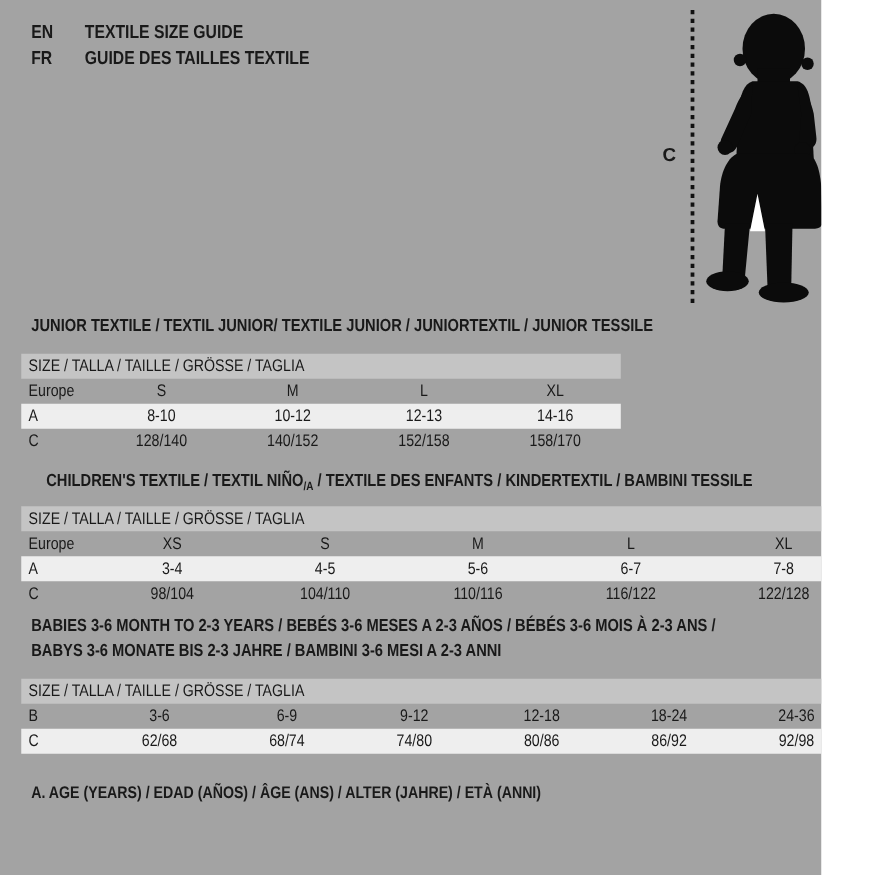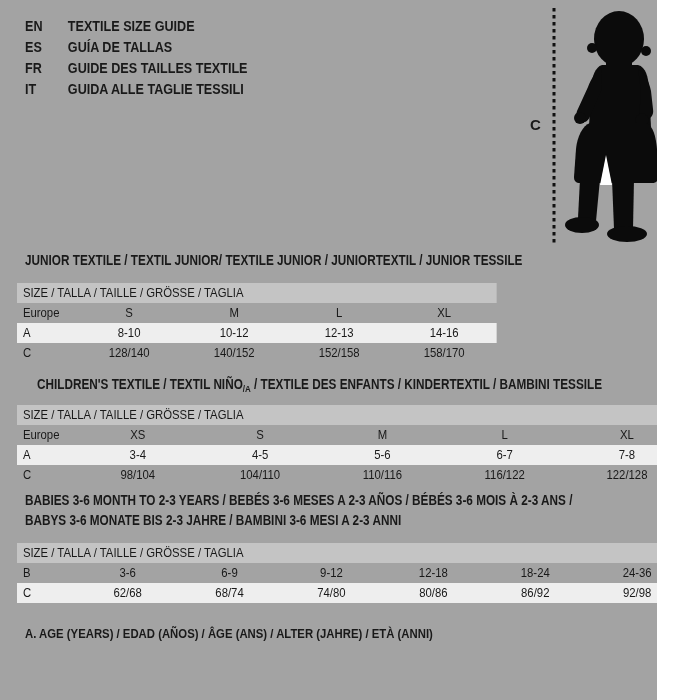--- a/index.html
+++ b/index.html
@@ -41,23 +41,21 @@
   .legend{position:absolute;left:25px;top:624px;}
   .legend-line{height:20px;line-height:20px;font-size:13.5px;font-weight:bold;text-decoration:underline;}
 </style>
 </head>
 <body>
 
 <div class="page">
 
   <div class="lang">
     <div class="lang-row"><span class="cx"><span class="lang-code">EN</span><span>TEXTILE SIZE GUIDE</span></span></div>
-    <div class="lang-row"><span class="cx"><span class="lang-code">ES</span><span>GUÍA DE TALLAS</span></span></div>
     <div class="lang-row"><span class="cx"><span class="lang-code">FR</span><span>GUIDE DES TAILLES TEXTILE</span></span></div>
-    <div class="lang-row"><span class="cx"><span class="lang-code">IT</span><span>GUIDA ALLE TAGLIE TESSILI</span></span></div>
   </div>
 
   <div class="hlabel">C</div>
   <svg class="hline" width="6" height="240">
     <line x1="3" y1="2" x2="3" y2="238" stroke="#111" stroke-width="3" stroke-dasharray="3.4 3.6"></line>
   </svg>
   <svg class="baby" width="140" height="245" viewBox="0 0 140 245">
     <g fill="#0b0b0b">
       <ellipse cx="61" cy="34" rx="25" ry="28"></ellipse>
       <circle cx="34" cy="43" r="5"></circle>

